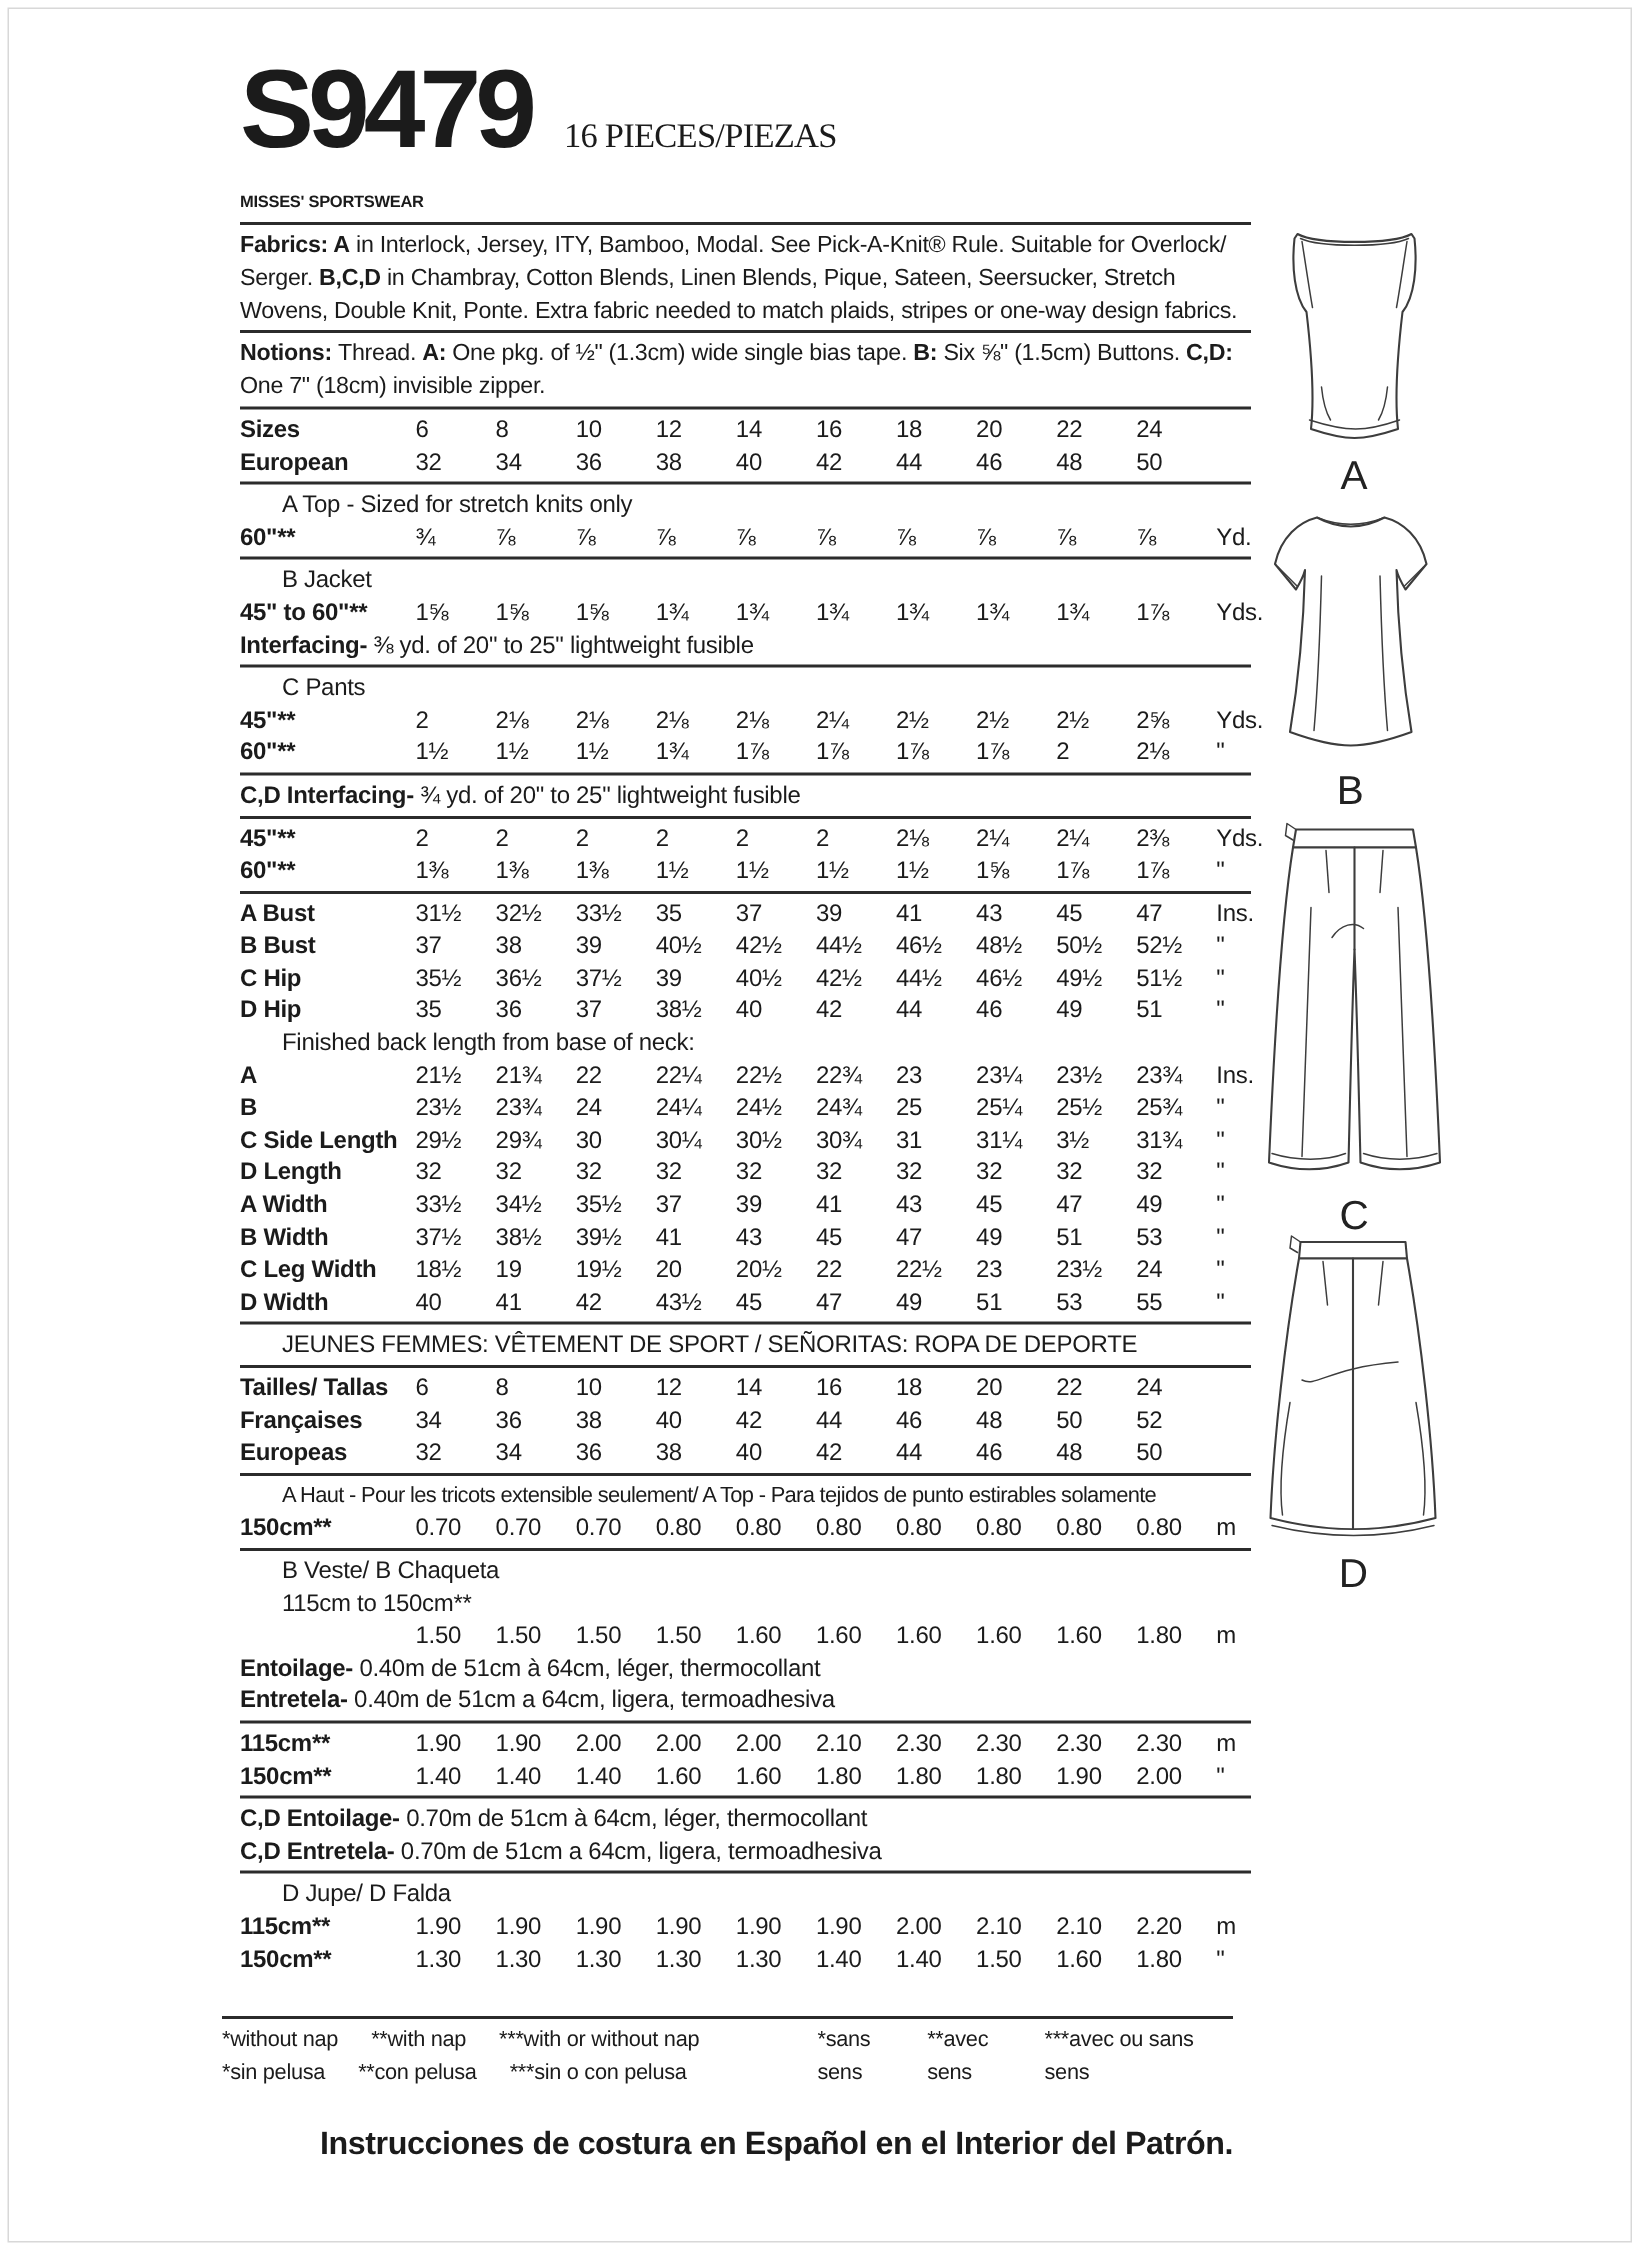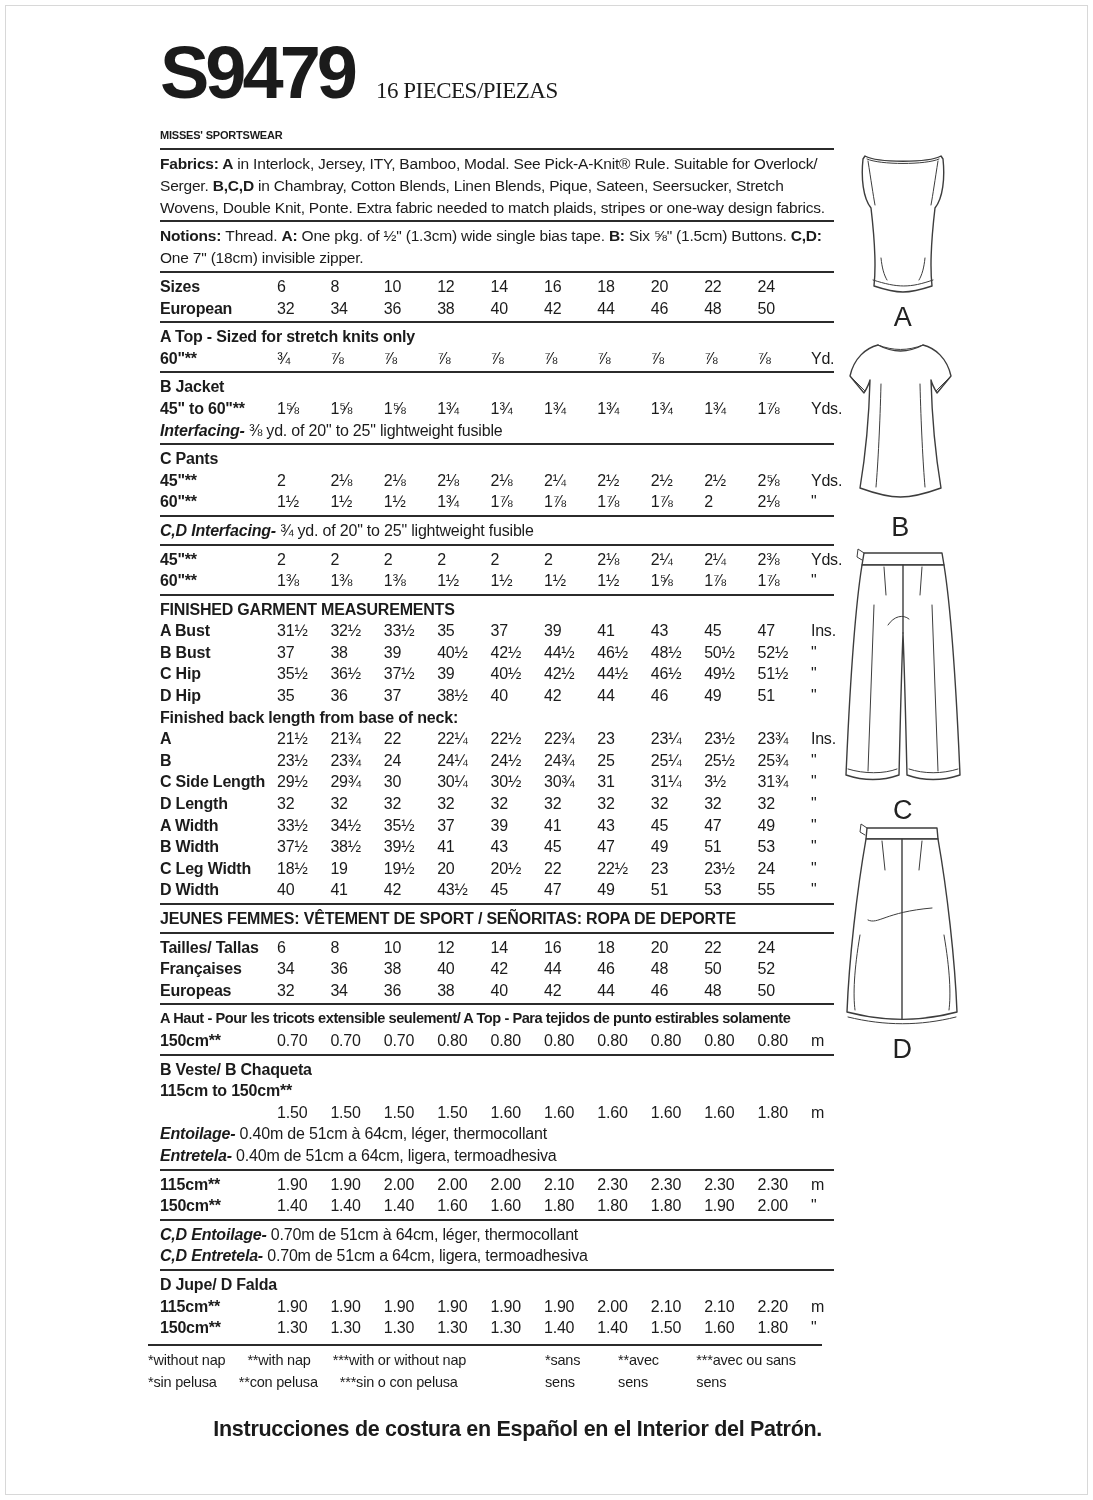--- a/index.html
+++ b/index.html
@@ -33,23 +33,23 @@
   }
   .category{
     margin-top:14px;
     font-size:11px;font-weight:700;letter-spacing:-0.2px;
     height:22px;line-height:22px;
   }
   .rule{border-top:2.5px solid #2b2b2b;margin:2px 0 3px 0;}
   .para{font-size:15.5px;line-height:21.8px;letter-spacing:-0.2px;margin:1px 0 2px 0;}
   .para .b{font-weight:700;}
   .line{height:21.6px;line-height:21.6px;font-size:16px;letter-spacing:-0.2px;white-space:nowrap;}
-  .head{font-weight:700;}
+  .head{font-weight:400;margin-left:28px;}
   .head.tight{font-size:14.6px;letter-spacing:-0.45px;}
-  .hb .b{font-weight:700;font-style:italic;}
+  .hb .b{font-weight:700;}
   .row{display:grid;grid-template-columns:117px repeat(10,53.4px) 1fr;}
   .row .lbl{font-weight:700;}
   .row .cell{text-align:left;}
   .row .unit{text-align:left;}
   .bottom{
     position:absolute;left:148px;top:1342px;width:674px;
   }
   .fn{position:relative;display:flex;gap:22px;font-size:14.5px;height:22px;line-height:22px;letter-spacing:-0.2px;}
   .fn-right{position:absolute;left:397px;display:flex;gap:8px;}
   .footer-line{
@@ -198,21 +198,20 @@
           <span class="cell">1½</span>
           <span class="cell">1½</span>
           <span class="cell">1½</span>
           <span class="cell">1½</span>
           <span class="cell">1⅝</span>
           <span class="cell">1⅞</span>
           <span class="cell">1⅞</span>
           <span class="unit">"</span>
         </div>
         <div class="rule"></div>
-        <div class="line head">FINISHED GARMENT MEASUREMENTS</div>
         <div class="line row">
           <span class="lbl">A Bust</span>
           <span class="cell">31½</span>
           <span class="cell">32½</span>
           <span class="cell">33½</span>
           <span class="cell">35</span>
           <span class="cell">37</span>
           <span class="cell">39</span>
           <span class="cell">41</span>
           <span class="cell">43</span>

